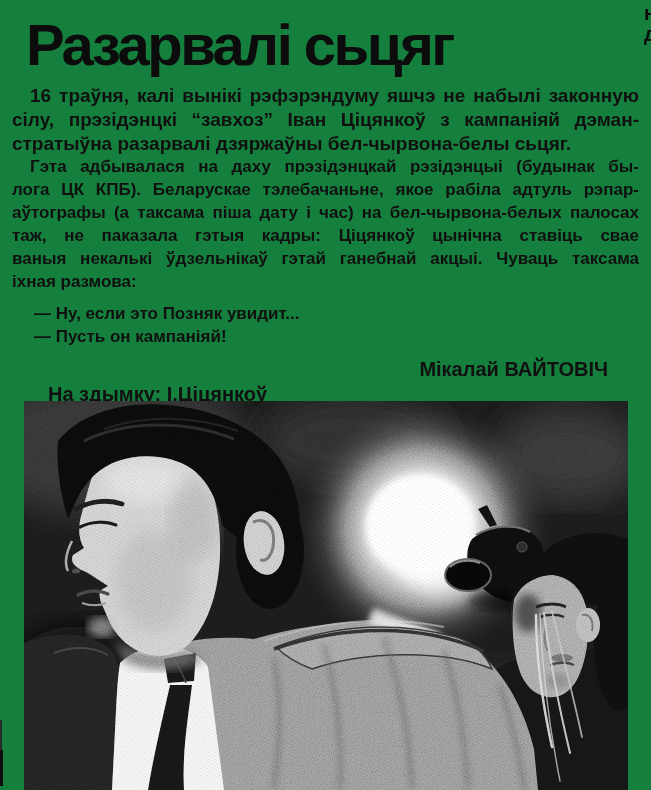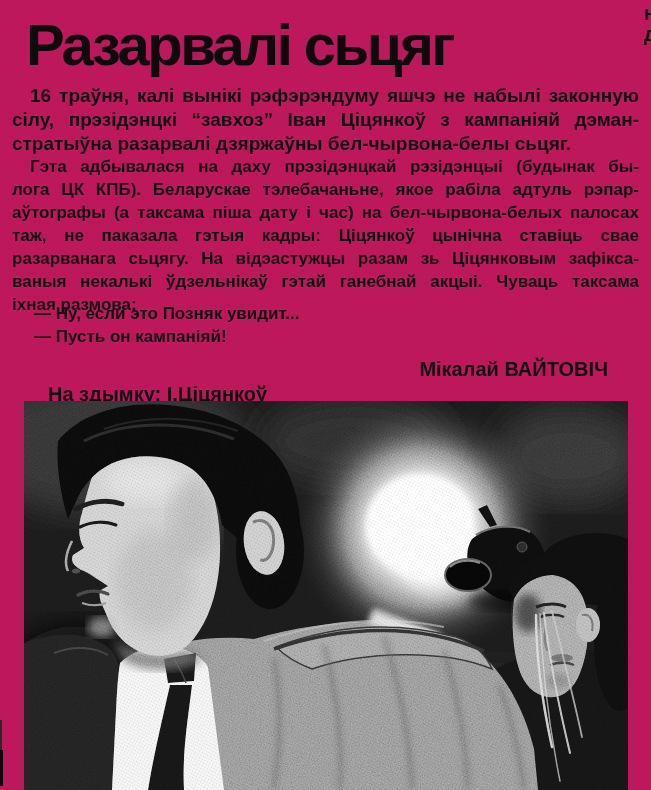--- a/index.html
+++ b/index.html
@@ -1,19 +1,19 @@
 <!DOCTYPE html>
 <html lang="be"><head>
 <meta charset="utf-8">
 <title>Разарвалі сьцяг</title>
 <style>
   html,body{margin:0;padding:0;background:#6e6e6e;}
   .page{
     position:relative;width:651px;height:790px;margin:0 auto;
-    background:#be185d;overflow:hidden;
+    background:#15803d;overflow:hidden;
     font-family:"Liberation Sans",sans-serif;color:#101010;
   }
   .headline{
     position:absolute;left:26px;top:14px;margin:0;
     font-size:58px;line-height:62px;font-weight:bold;letter-spacing:-2.5px;
     white-space:nowrap;color:#0c0c0c;
   }
   .edge-frag{
     position:absolute;left:644px;top:3px;width:7px;height:46px;overflow:hidden;
     font-weight:bold;font-size:20px;line-height:21px;white-space:pre-line;color:#0c0c0c;
@@ -63,21 +63,20 @@
       <div class="jline">16 траўня, калі вынікі рэфэрэндуму яшчэ не набылі законную</div>
       <div class="jline">сілу, прэзідэнцкі “завхоз” Іван Ціцянкоў з кампаніяй дэман-</div>
       <div class="jline jline-end">стратыўна разарвалі дзяржаўны бел-чырвона-белы сьцяг.</div>
     </div>
 
   <div class="body-par">
       <div class="jline">Гэта адбывалася на даху прэзідэнцкай рэзідэнцыі (будынак бы-</div>
       <div class="jline">лога ЦК КПБ). Беларускае тэлебачаньне, якое рабіла адтуль рэпар-</div>
       <div class="jline">аўтографы (а таксама піша дату і час) на бел-чырвона-белых палосах</div>
       <div class="jline">таж, не паказала гэтыя кадры: Ціцянкоў цынічна ставіць свае</div>
-      <div class="jline">разарванага сьцягу. На відэастужцы разам зь Ціцянковым зафікса-</div>
       <div class="jline">ваныя некалькі ўдзельнікаў гэтай ганебнай акцыі. Чуваць таксама</div>
       <div class="jline jline-end">іхная размова:</div>
     </div>
 
   <div class="dialogue">
     <div>— Ну, если это Позняк увидит...</div>
     <div>— Пусть он кампаніяй!</div>
   </div>
 
   <p class="byline">Мікалай ВАЙТОВІЧ</p>

